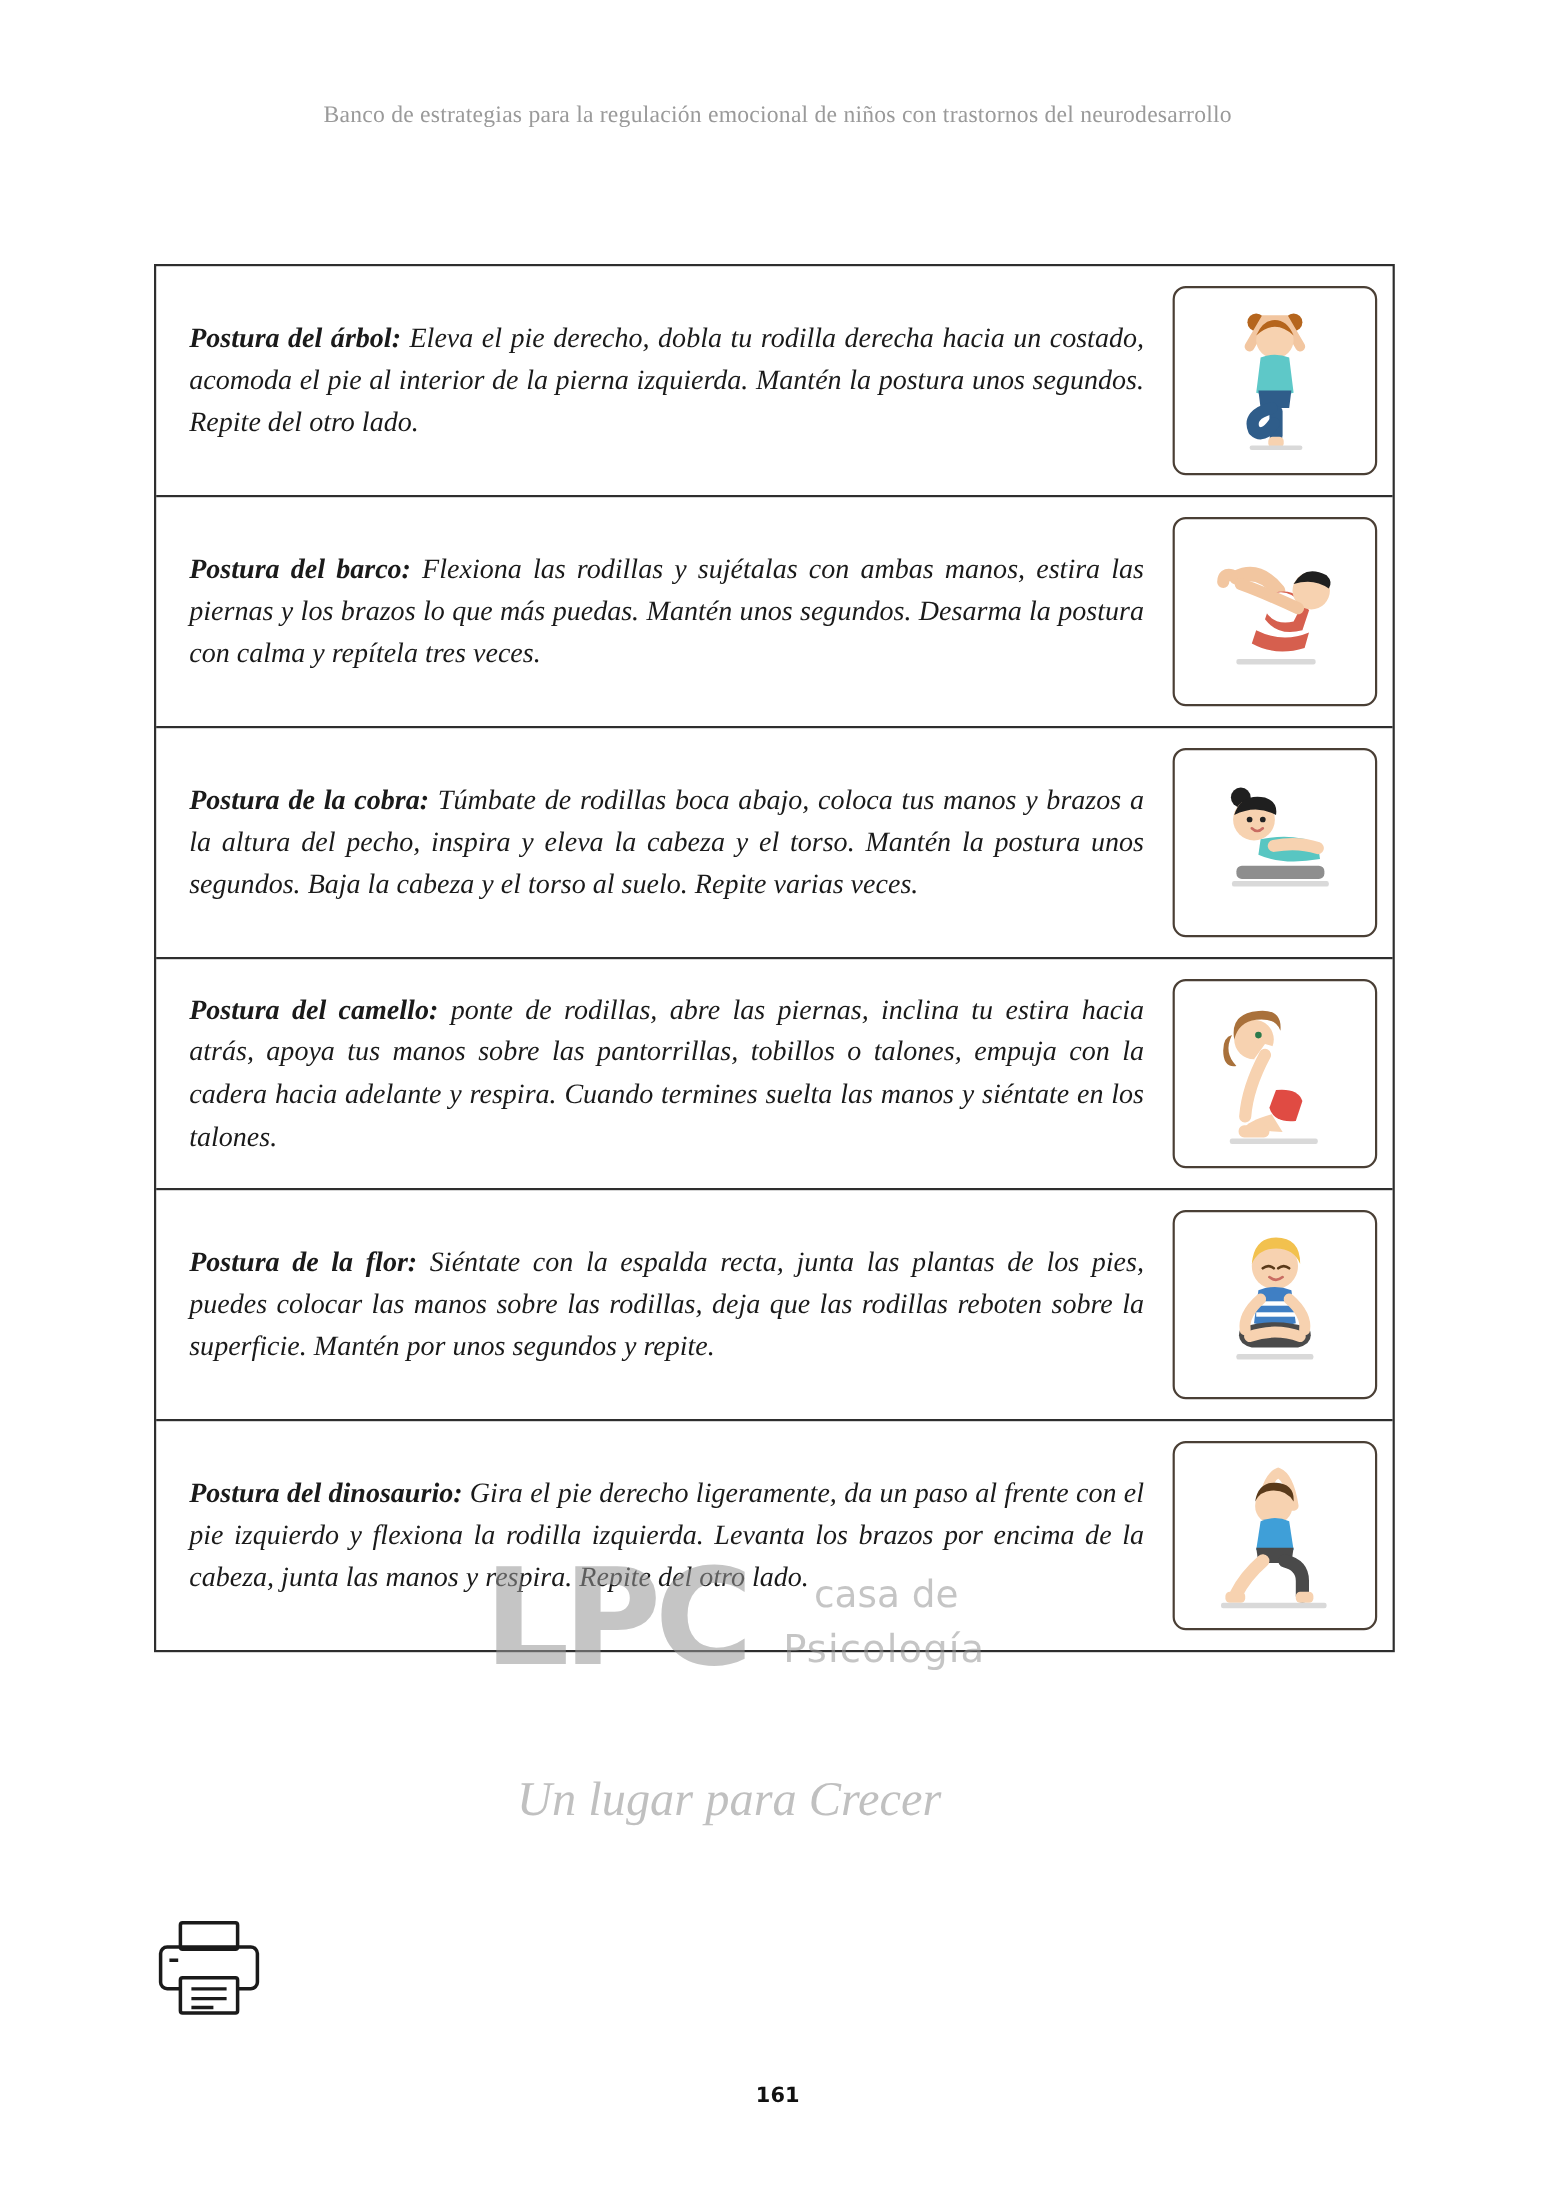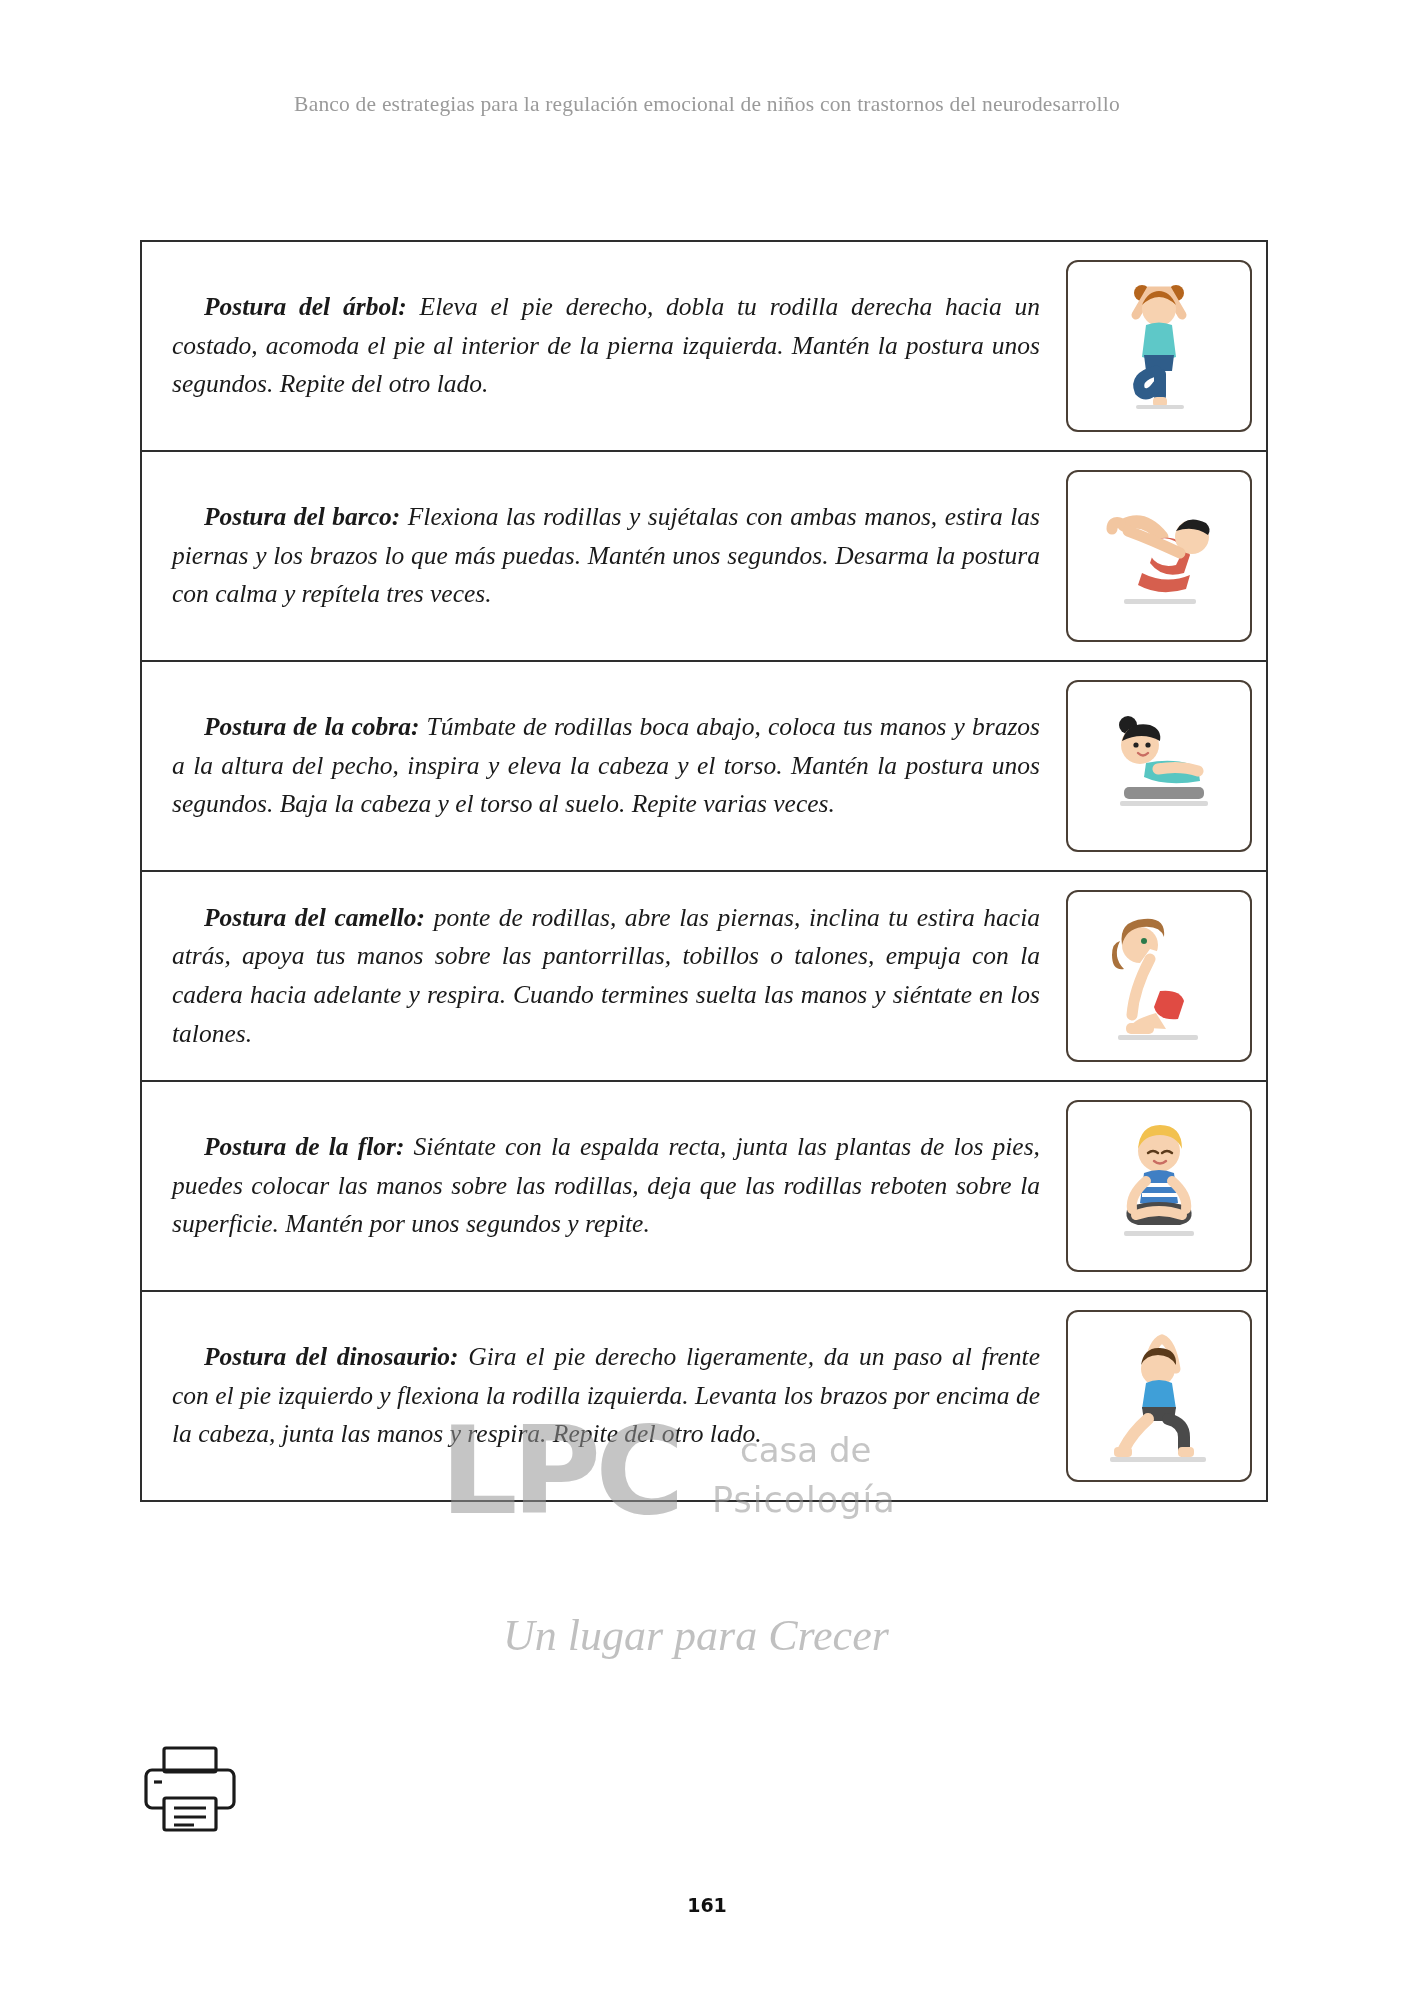--- a/index.html
+++ b/index.html
@@ -65,21 +65,20 @@
     margin: 0;
     font-family: "Liberation Serif", serif;
     font-style: italic;
     font-size: 25.5px;
     line-height: 1.52;
     text-align: justify;
     text-justify: inter-word;
   }
   .row-text b {
     font-weight: bold;
-    margin-left: 32px;
   }
 
   .row-figure {
     flex: 0 0 186px;
     width: 186px;
     display: flex;
     align-items: center;
     justify-content: center;
   }
   .fig-box {
@@ -160,21 +159,20 @@
   .wm-tag {
     position: absolute;
     left: 470px;
     top: 1610px;
     font-family: "Liberation Serif", serif;
     font-style: italic;
     font-size: 44px;
     color: rgba(150,150,150,.6);
     pointer-events: none;
     user-select: none;
-    margin-left: 33px;
   }
 
   
   .printer-icon {
     position: absolute;
     left: 140px;
     top: 1742px;
   }
   .ficha-label {
     position: absolute;

